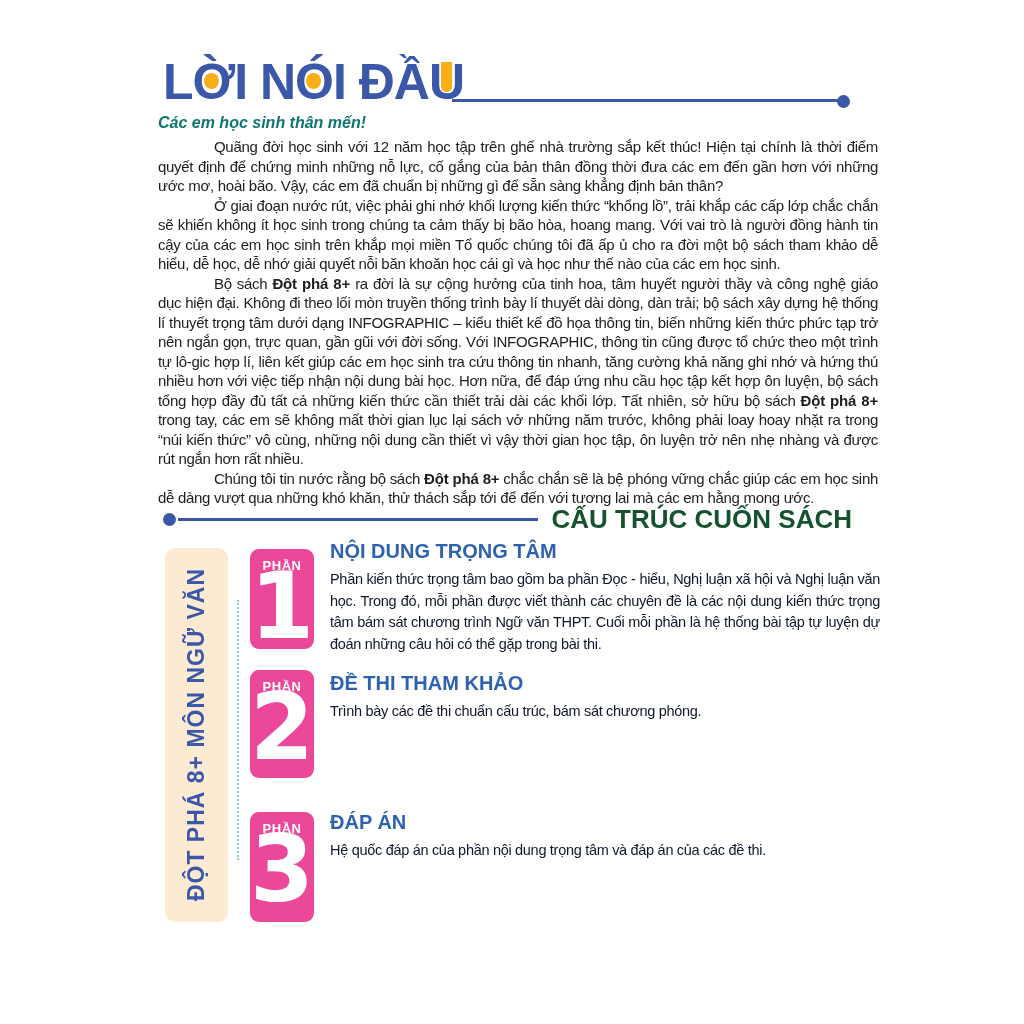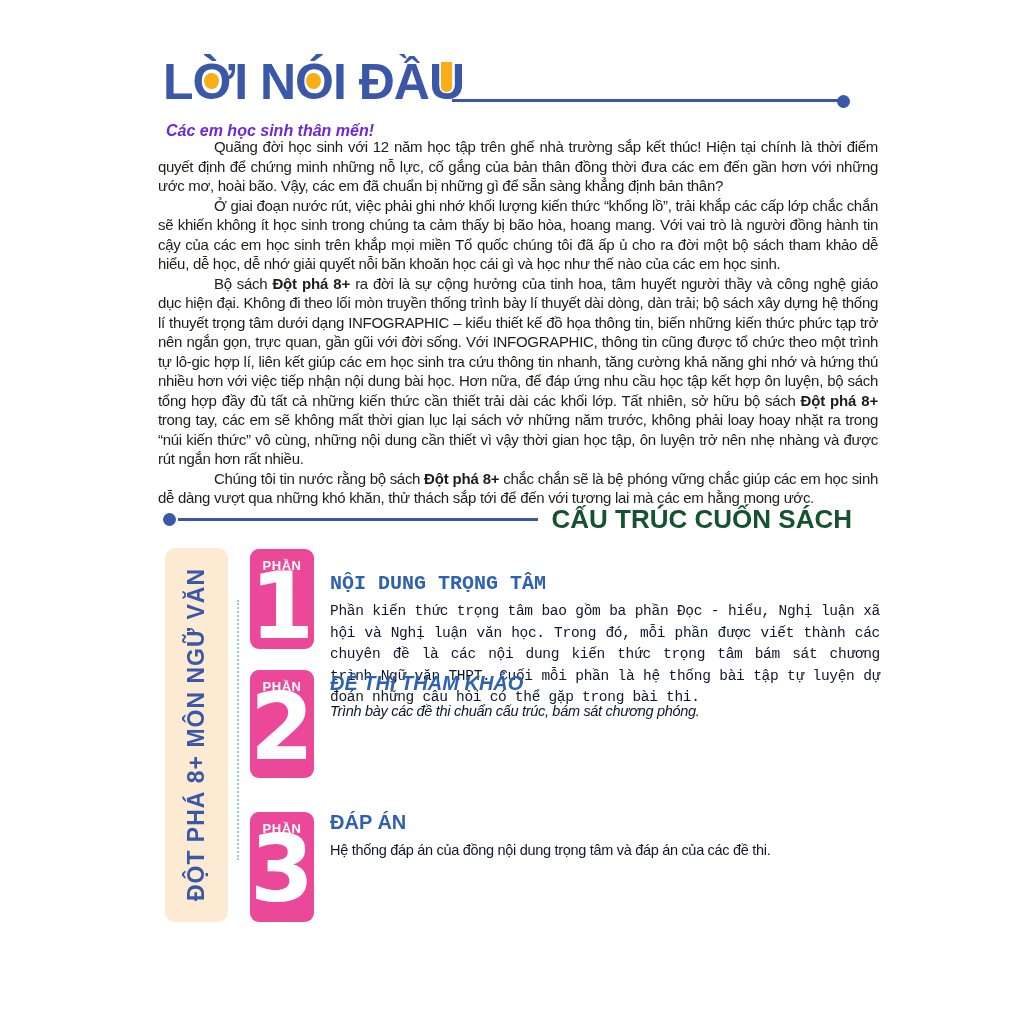--- a/index.html
+++ b/index.html
@@ -10,21 +10,21 @@
   .title-wrap{position:absolute;left:163px;top:56px;width:320px;height:60px;}
   .title{margin:0;font-size:50px;line-height:52px;font-weight:bold;color:#3a57a8;letter-spacing:-1px;}
   .dot-o{position:absolute;width:15px;height:16px;border-radius:50%;background:#f9ae17;}
   .dot-o1{left:41px;top:17px;}
   .dot-o2{left:143px;top:17px;}
   .u-bar{position:absolute;left:278px;top:6px;width:11px;height:30px;background:#f9ae17;border-radius:0 0 5px 5px;}
   .title-rule{position:absolute;left:452px;top:99px;width:388px;height:3px;background:#3a57a8;}
   .title-rule-dot{position:absolute;left:837px;top:95px;width:13px;height:13px;border-radius:50%;background:#3a57a8;}
 
   
-  .salutation{position:absolute;left:158px;top:114px;margin:8px;font-size:16px;font-weight:bold;font-style:italic;color:#6d28d9;}
+  .salutation{position:absolute;left:158px;top:114px;margin:0;font-size:16px;font-weight:bold;font-style:italic;color:#0f766e;}
   .intro{position:absolute;left:158px;top:137px;width:720px;}
   .intro p{margin:0;font-size:15px;letter-spacing:-0.3px;line-height:19.5px;text-align:justify;text-indent:56px;color:#1d1d1b;}
   .intro b{letter-spacing:-0.2px;}
 
   
   .structure-row{position:absolute;left:163px;top:504px;width:689px;display:flex;align-items:center;}
   .rule-dot{width:13px;height:13px;border-radius:50%;background:#3a57a8;flex:0 0 auto;}
   .rule{flex:1 1 auto;height:3px;background:#3a57a8;margin:0 14px 0 2px;}
   .structure-heading{margin:0;font-size:26px;font-weight:bold;color:#14532d;letter-spacing:0;white-space:nowrap;}
 
@@ -44,21 +44,21 @@
   .badge{position:absolute;left:250px;width:64px;background:#ec4899;border-radius:9px;overflow:hidden;
          display:flex;flex-direction:column;align-items:center;}
   .badge-1{top:549px;height:100px;}
   .badge-2{top:670px;height:108px;}
   .badge-3{top:812px;height:110px;}
   .badge-label{margin-top:9px;font-size:13px;font-weight:bold;color:#ffffff;letter-spacing:0.5px;}
   .badge-number{font-family:"DejaVu Sans",sans-serif;font-size:92px;font-weight:bold;color:#ffffff;line-height:0.82;margin-top:-4px;}
 
   
   .sec-text{position:absolute;left:330px;width:550px;}
-  .sec-1{top:572px;font-family:Liberation Mono, monospace;} .sec-2{top:672px;font-style:italic;} .sec-3{top:811px;}
+  .sec-1{top:540px;} .sec-2{top:672px;} .sec-3{top:811px;}
   .sec-title{margin:0 0 6px 0;font-size:20px;font-weight:bold;color:#2e62b0;letter-spacing:0;}
   .sec-body{margin:0;font-size:14.5px;letter-spacing:-0.3px;line-height:21.5px;text-align:justify;color:#0f172a;}
 </style>
 </head>
 <body>
 
 <div class="page">
 
   <div class="title-wrap">
     <h1 class="title">LỜI NÓI ĐẦU</h1>
@@ -110,16 +110,16 @@
     <h3 class="sec-title">ĐỀ THI THAM KHẢO</h3>
     <p class="sec-body">Trình bày các đề thi chuẩn cấu trúc, bám sát chương phóng.</p>
   </div>
 
   <div class="badge badge-3">
     <span class="badge-label">PHẦN</span>
     <span class="badge-number">3</span>
   </div>
   <div class="sec-text sec-3">
     <h3 class="sec-title">ĐÁP ÁN</h3>
-    <p class="sec-body">Hệ thống đáp án của đồng nội dung trọng tâm và đáp án của các đề thi.</p>
+    <p class="sec-body">Hệ quốc đáp án của phần nội dung trọng tâm và đáp án của các đề thi.</p>
   </div>
 
 </div>
 
 </body></html>

